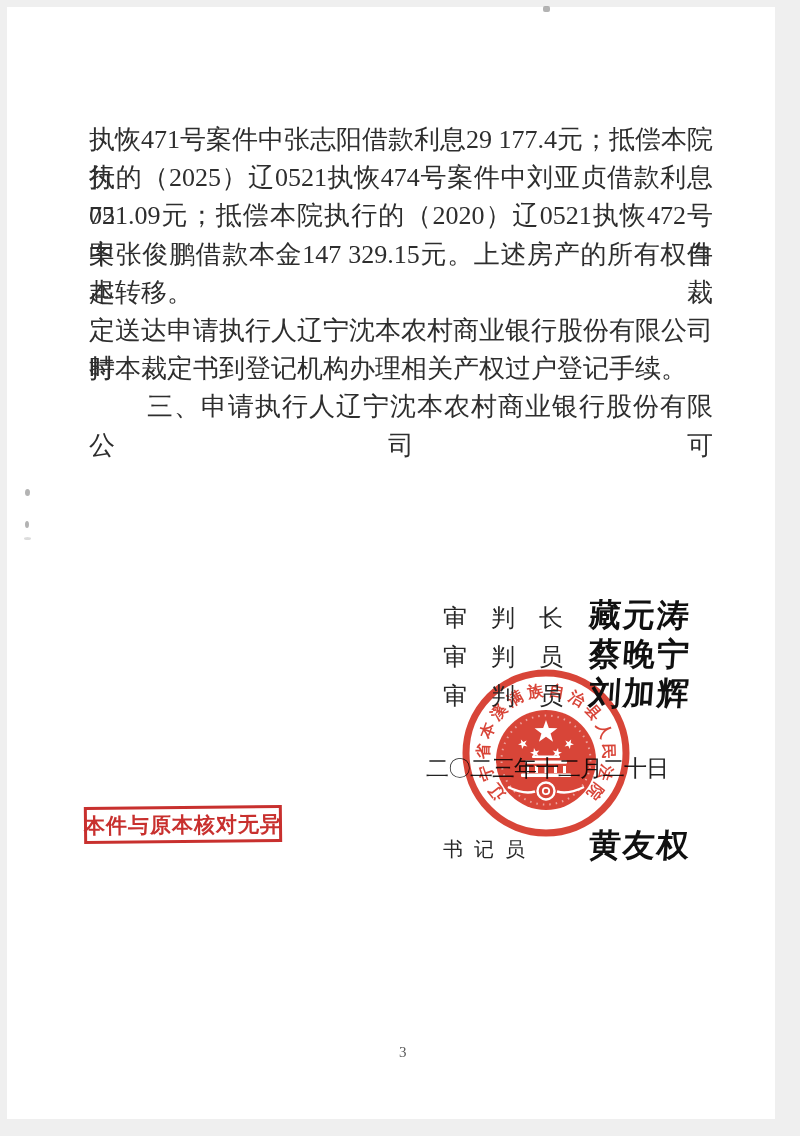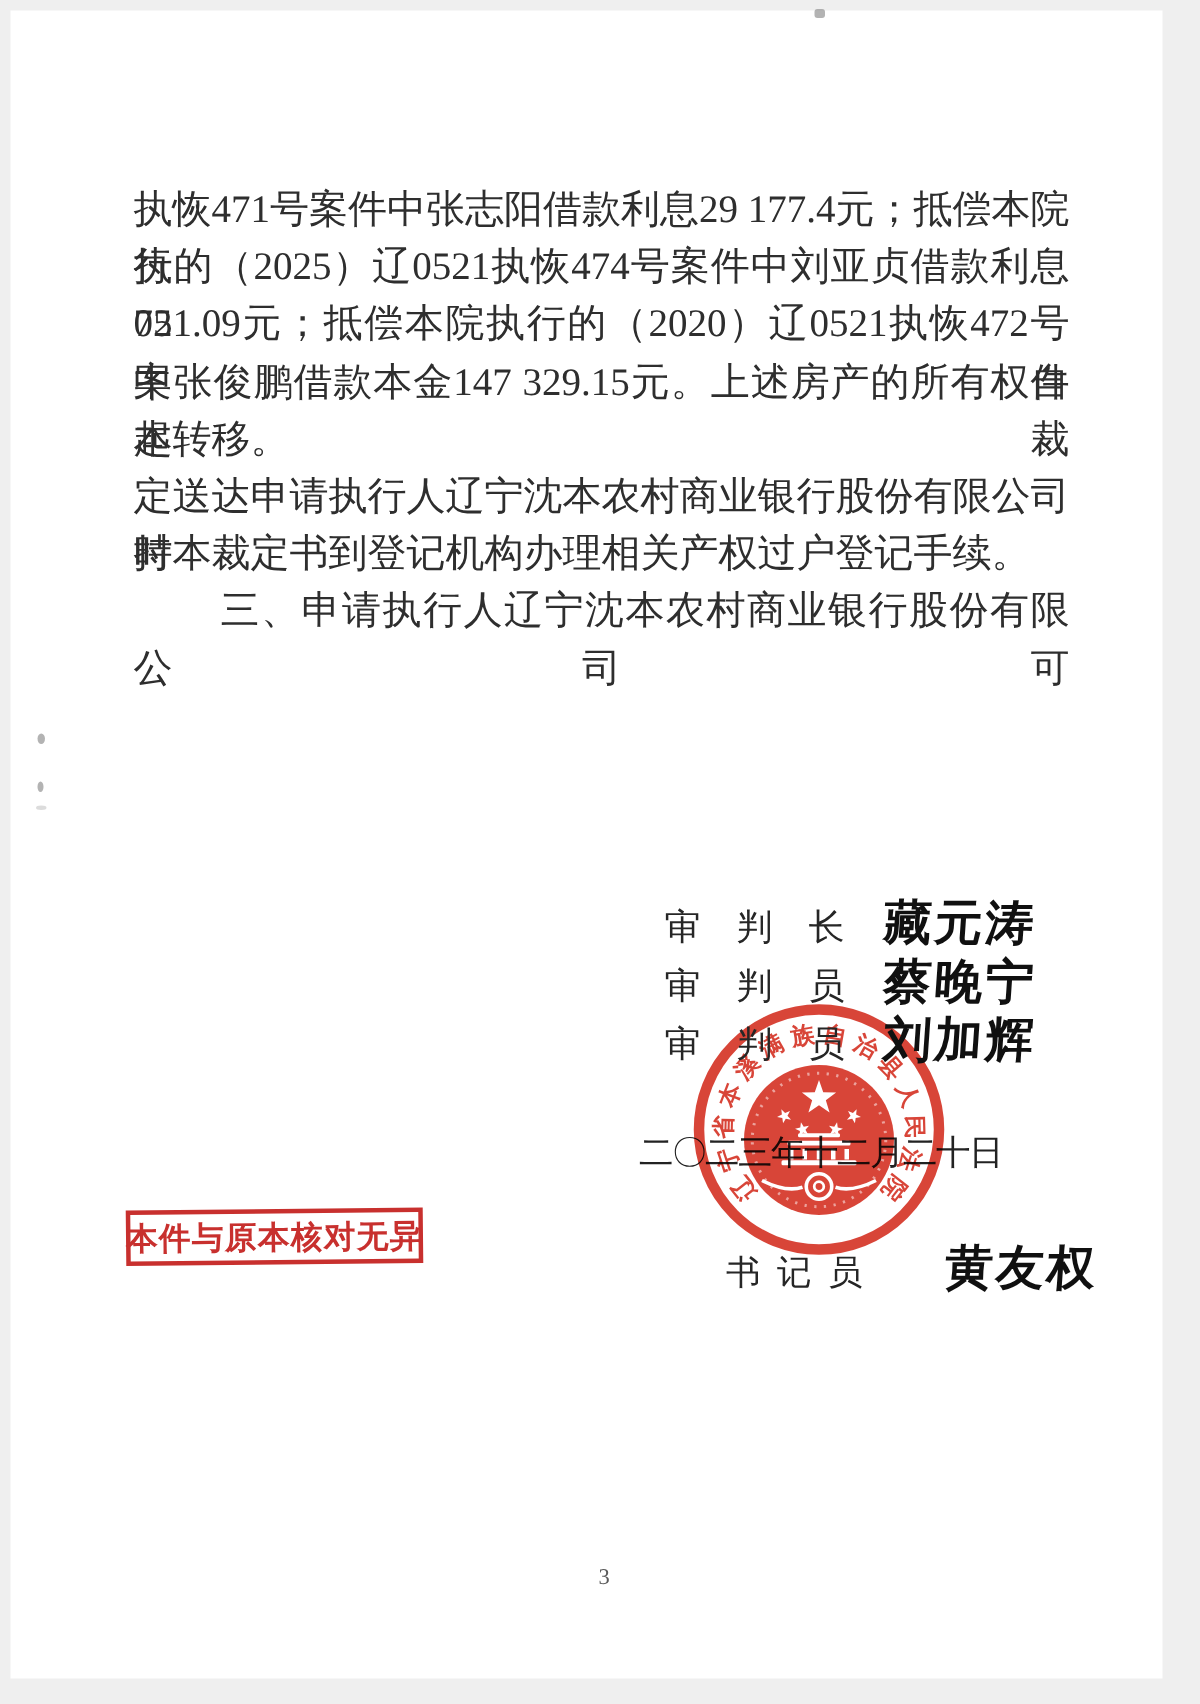--- a/index.html
+++ b/index.html
@@ -23,21 +23,21 @@
   
   .sig-row{position:absolute;left:443px;display:flex;align-items:baseline;}
   .sig-label{
     font-size:24px;color:#262626;letter-spacing:24px;width:146px;
     white-space:nowrap;flex:none;
   }
   .sig-name{
     font-size:32px;font-weight:700;color:#101010;letter-spacing:2px;
     white-space:nowrap;transform:skewX(-4deg);mix-blend-mode:multiply;
   }
-  .clerk-row .sig-label{letter-spacing:11px;font-size:23px;width:146px;margin-left:41px;}
+  .clerk-row .sig-label{letter-spacing:11px;font-size:20px;width:146px;}
   #sig-row-1{top:594px;}
   #sig-row-2{top:633px;}
   #sig-row-3{top:672px;z-index:7;}
   .clerk-row{top:824px;z-index:7;}
   
   .date-line{
     position:absolute;left:426px;top:753px;z-index:7;
     font-size:23px;letter-spacing:-1px;color:#222;white-space:nowrap;
     mix-blend-mode:multiply;
   }

